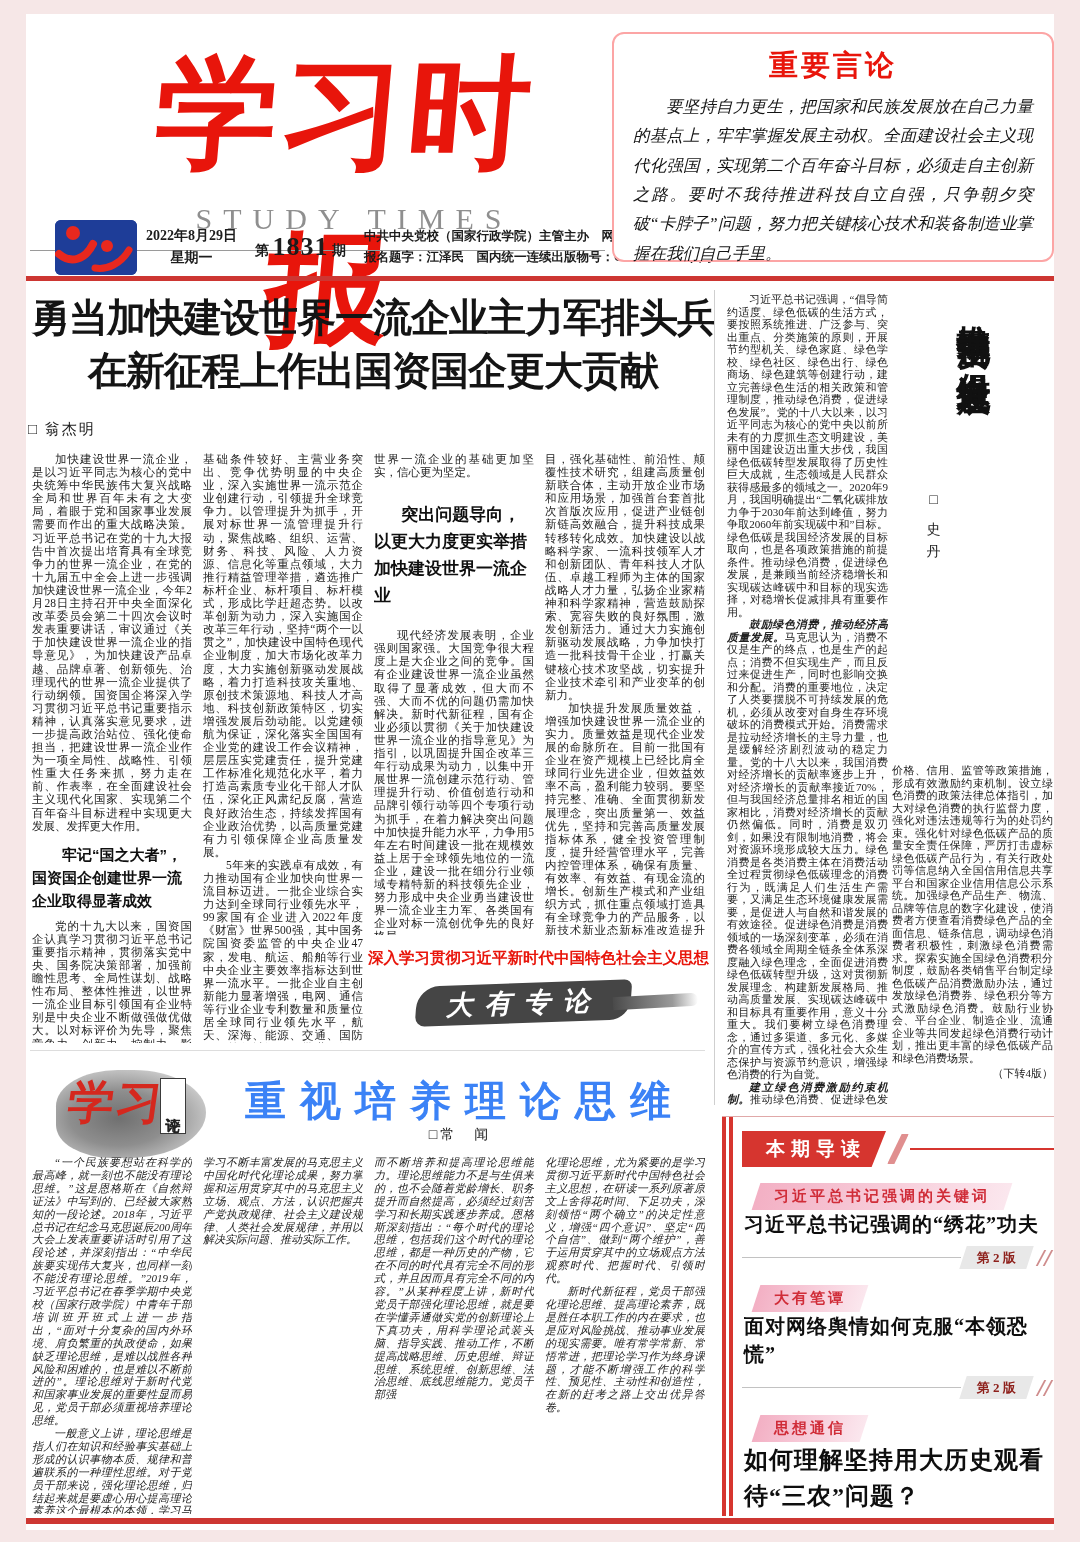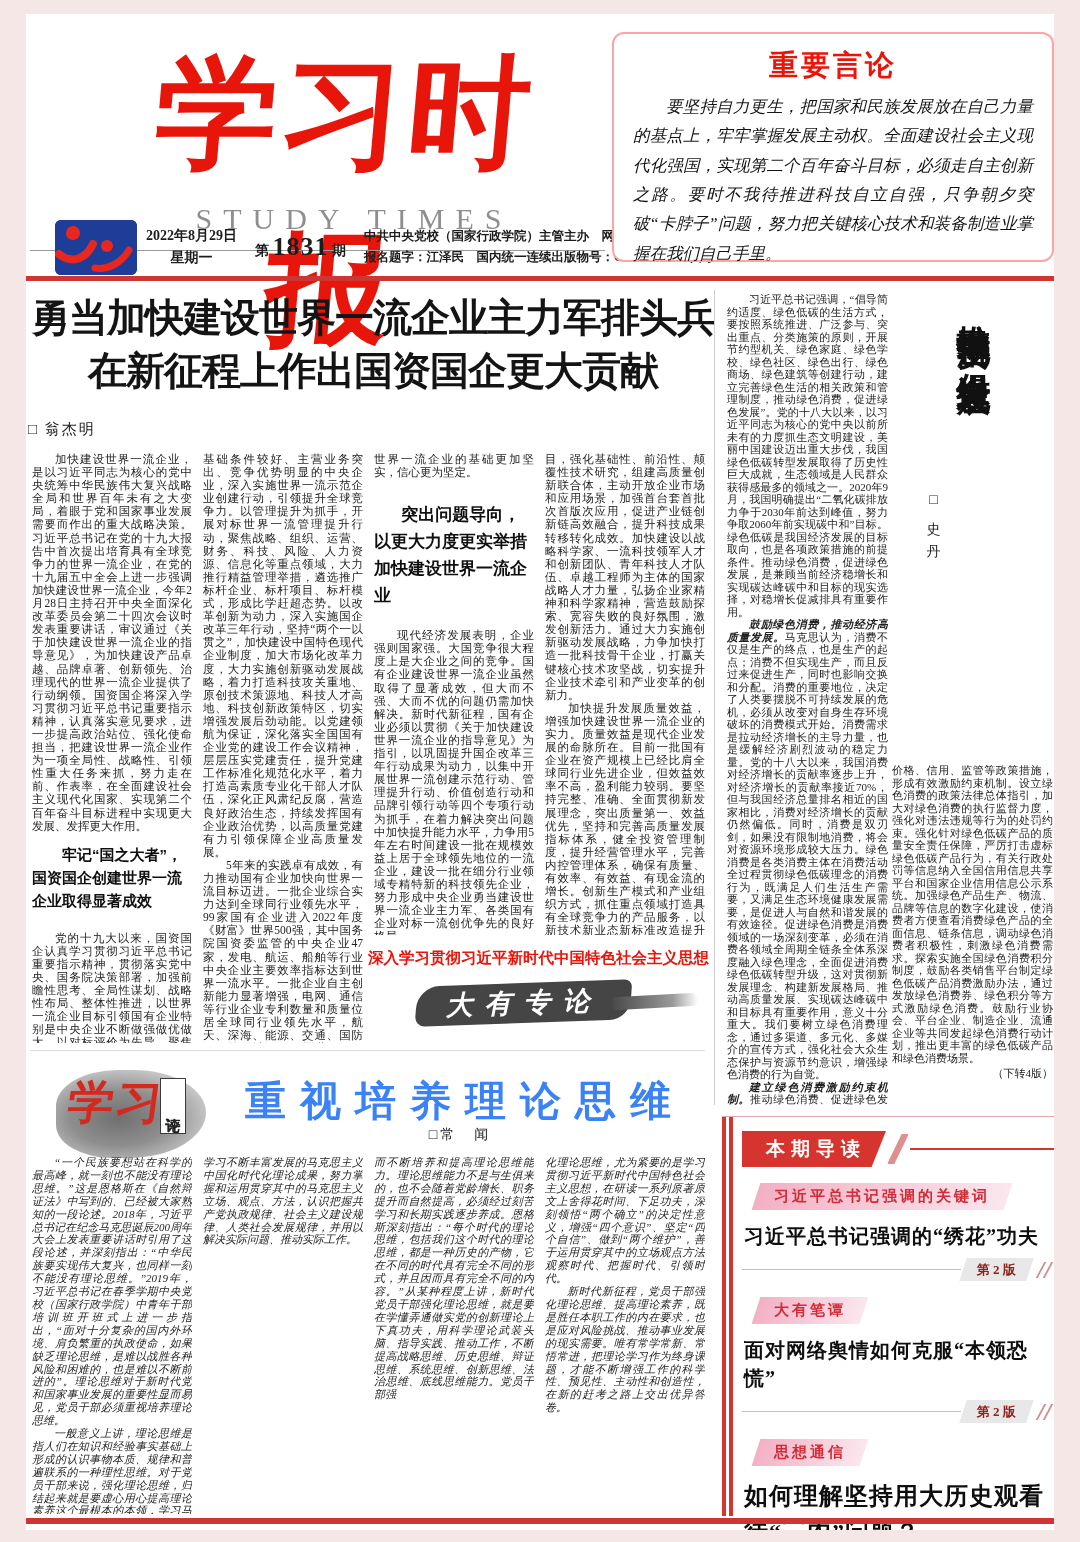--- a/index.html
+++ b/index.html
@@ -38,21 +38,21 @@
   .lead-hl { left:28px; top:291px; width:690px; text-align:center; font-family:"Liberation Sans",sans-serif;
     font-weight:900; font-size:39px; line-height:53px; letter-spacing:-1px; color:#141414; }
   .lead-byline { left:28px; top:420px; width:690px; text-align:left; font-size:15px; letter-spacing:2px; }
   .cols { display:flex; gap:11px; }
   .lead-cols { left:32px; top:453px; width:673px; height:590px; }
   .ncol { width:160px; flex:0 0 160px; font-size:11.5px; line-height:13.1px; text-align:justify; overflow:hidden; color:#222; }
   .short { height:482px; }
   .ncol p { text-indent:2em; }
   .ncol p.cont { text-indent:0; }
   .sub1 { font-family:"Liberation Sans",sans-serif; font-weight:bold; font-size:15px; line-height:23px;
-    margin:10px 0 20px; text-indent:2em; color:#0f0f0f; text-align:left; }
+    margin:10px 0 8px; text-indent:2em; color:#0f0f0f; text-align:left; }
   .sub2 { font-family:"Liberation Sans",sans-serif; font-weight:bold; font-size:17px; line-height:27px;
     margin:22px 0 20px; text-indent:1.6em; color:#0f0f0f; text-align:left; }
   .turn { text-align:right; text-indent:0 !important; margin-top:3px; }
 
   
   .banner { left:368px; top:948px; width:337px; height:95px; }
   .banner-l1 { color:#e8150b; font-family:"Liberation Sans",sans-serif; font-weight:bold; font-size:15.5px;
     text-align:center; white-space:nowrap; }
   .ribbon-wrap { position:relative; height:58px; margin-top:10px; }
   .ribbon { position:absolute; left:48px; top:4px; width:215px; height:40px; background:#454545;
@@ -102,21 +102,21 @@
     font-size:19px; letter-spacing:6px; padding:5px 20px 5px 24px;
     clip-path:polygon(0 0, 100% 0, 90% 100%, 0 100%); }
   .guide-accent { width:12px; height:30px; background:#d6352f; transform:skewX(-18deg); margin-left:6px;
     clip-path:polygon(40% 0, 100% 0, 60% 100%, 0 100%); background:#e08f8f; }
   .guide-hline { flex:1; height:2px; background:#d6352f; margin-left:6px; }
   .g-item { margin-top:16px; }
   .g-tag { display:inline-block; margin-left:14px; transform:skewX(-18deg);
     background:linear-gradient(90deg,#f3b0c4,#fbe7ee); padding:4px 18px; }
   .g-tag span { display:inline-block; transform:skewX(18deg); color:#d02c38;
     font-family:"Liberation Sans",sans-serif; font-weight:bold; font-size:15px; letter-spacing:3px; }
-  .g-title { font-weight:bold; color:#0e0e0e; margin:12px 2px 8px 2px; letter-spacing:1px; }
+  .g-title { font-weight:bold; color:#0e0e0e; margin:0 2px 8px 2px; letter-spacing:1px; }
   .g-title.sz1 { font-size:20px; line-height:28px; }
   .g-title.sz3 { font-size:24px; line-height:36px; }
   .g-pagerow { display:flex; align-items:center; }
   .g-pageline { flex:1; height:1px; background:#c2c2c2; }
   .g-page { background:#e8e8e8; transform:skewX(-18deg); padding:2px 14px; margin-left:2px; }
   .g-page span { display:inline-block; transform:skewX(18deg); color:#8e211c; font-weight:bold; font-size:13px; }
   .g-slash { width:20px; height:16px; margin-left:4px; position:relative; }
   .g-slash i { position:absolute; top:0; width:2px; height:16px; background:#cf8d8d; transform:skewX(-28deg); }
   .g-slash i:first-child{left:6px;} .g-slash i:last-child{left:13px;}
 </style>

